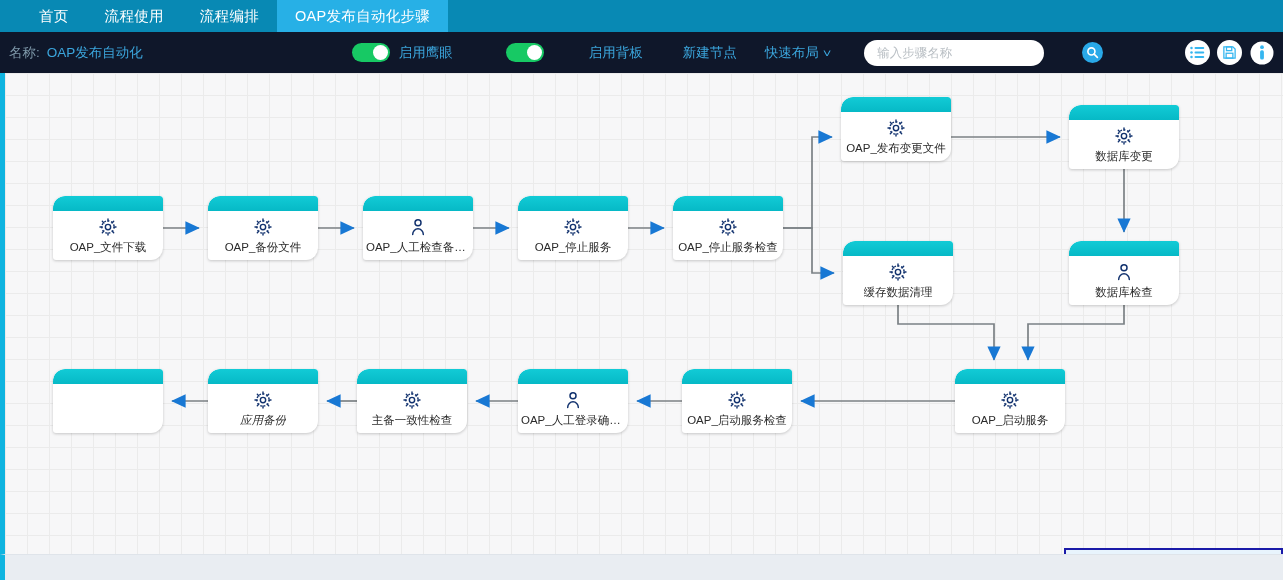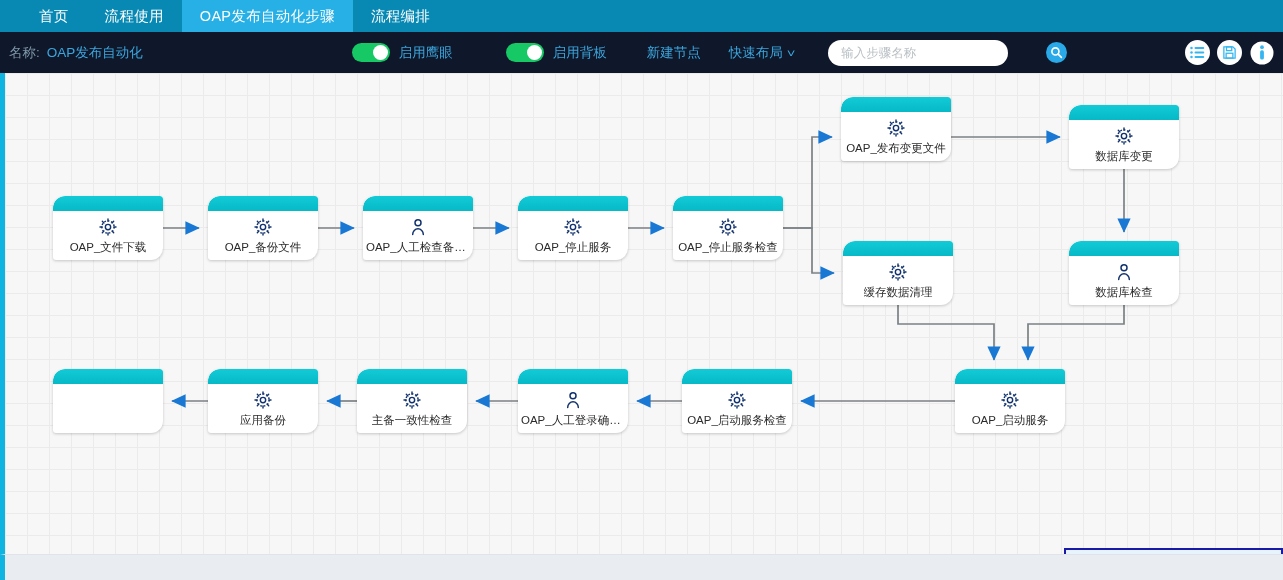--- a/index.html
+++ b/index.html
@@ -119,36 +119,36 @@
   }
 </style>
 </head>
 <body>
 
 <div id="app">
 
   <div class="tabbar" id="tabbar">
       <div class="tab">首页</div>
       <div class="tab">流程使用</div>
+      <div class="tab">流程编排</div>
       <div class="tab active">OAP发布自动化步骤</div>
-      <div class="tab">流程编排</div>
     </div>
 
   <div class="toolbar">
     <span class="tb-name-lbl">名称:</span>
     <span class="tb-name-val">OAP发布自动化</span>
 
     <div class="switch-wrap" style="margin-left:209px;">
       <div class="switch">
           <div class="knob"></div>
         </div>
       <span class="switch-lbl">启用鹰眼</span>
     </div>
 
-    <div class="switch-wrap" style="margin-left:53px;">
+    <div class="switch-wrap" style="margin-left:53px;gap:36px;">
       <div class="switch">
           <div class="knob"></div>
         </div>
       <span class="switch-lbl">启用背板</span>
     </div>
 
     <span class="tb-link" style="margin-left:40px;">新建节点</span>
 
     <span style="margin-left:28px;display:flex;align-items:center;">
       <span class="tb-link">快速布局</span>
@@ -378,21 +378,21 @@
             <div class="glyph">
               <svg width="20" height="20" viewBox="0 0 24 24" fill="none" stroke="#12326e" stroke-width="1.7">
                 <circle cx="12" cy="12" r="3.2"></circle>
                 <path d="M12 2.4v2.6M12 19v2.6M2.4 12h2.6M19 12h2.6M5.2 5.2l1.9 1.9M16.9 16.9l1.9 1.9M18.8 5.2l-1.9 1.9M7.1 16.9l-1.9 1.9" stroke-linecap="round"></path>
                 <circle cx="12" cy="12" r="7.4" stroke-dasharray="2.1 2.1"></circle>
               </svg>
             </div>
             <div class="lbl">主备一致性检查</div>
           </div>
         </div>
-        <div class="node" style="left: 203px; top: 296px;">
+        <div class="node" style="left: 203px; top: 296px; font-style: italic;">
           <div class="head"></div>
           <div class="body">
             <div class="glyph">
               <svg width="20" height="20" viewBox="0 0 24 24" fill="none" stroke="#12326e" stroke-width="1.7">
                 <circle cx="12" cy="12" r="3.2"></circle>
                 <path d="M12 2.4v2.6M12 19v2.6M2.4 12h2.6M19 12h2.6M5.2 5.2l1.9 1.9M16.9 16.9l1.9 1.9M18.8 5.2l-1.9 1.9M7.1 16.9l-1.9 1.9" stroke-linecap="round"></path>
                 <circle cx="12" cy="12" r="7.4" stroke-dasharray="2.1 2.1"></circle>
               </svg>
             </div>
             <div class="lbl">应用备份</div>

